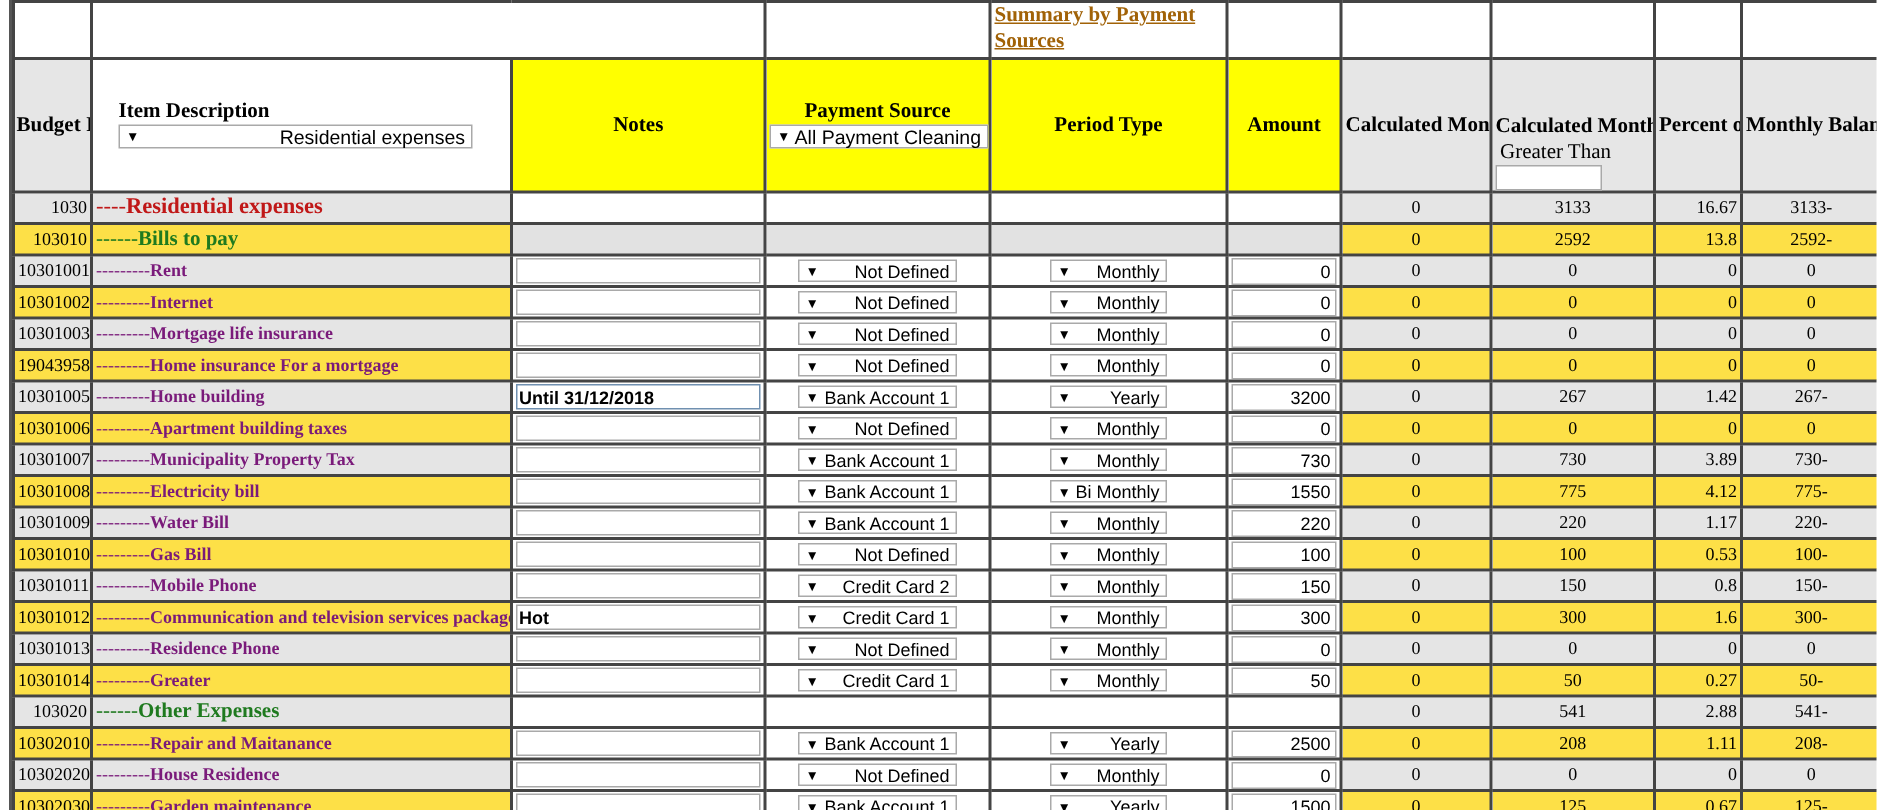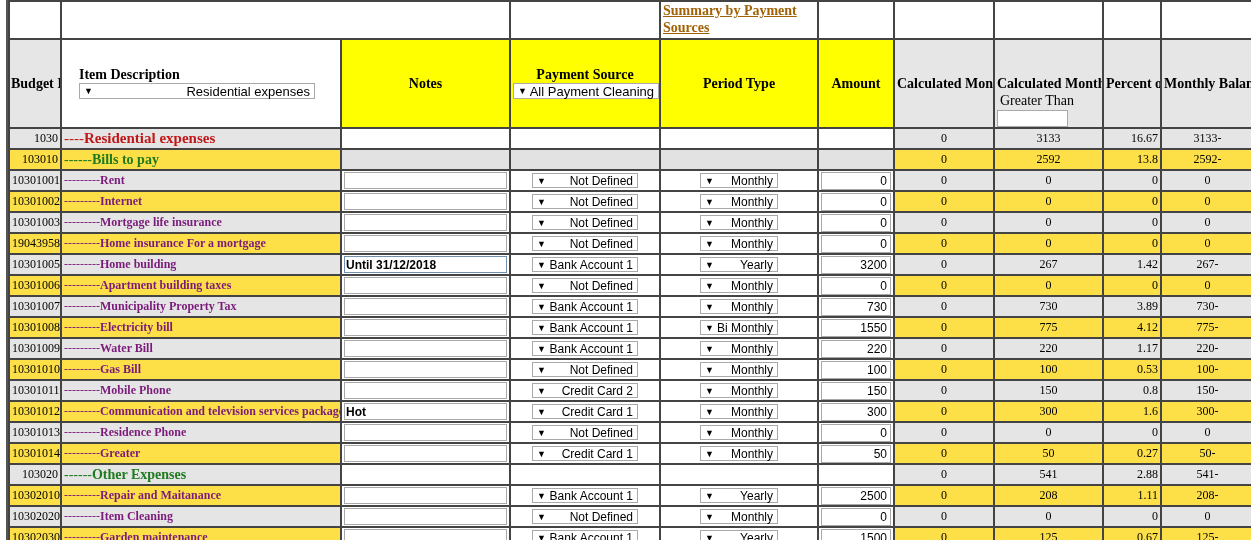--- a/index.html
+++ b/index.html
@@ -368,21 +368,21 @@
     <td class="amt">
           <div class="amt-box">2500</div>
         </td>
     <td class="num stripe">0</td>
     <td class="num stripe">208</td>
     <td class="pct stripe">1.11</td>
     <td class="num stripe">208-</td>
   </tr>
       <tr class="data odd lvl3">
     <td class="code stripe">10302020</td>
-    <td class="desc stripe"><span class="dash">---------</span><span class="label">Item Cleaning</span></td>
+    <td class="desc stripe"><span class="dash">---------</span><span class="label">House Residence</span></td>
     <td class="notes">
           <div class="note-box"></div>
         </td>
     <td class="ps-cell"><span class="fake-select sm ps-select"><span class="arrow">▼</span><span>Not Defined</span></span></td>
     <td class="pt-cell"><span class="fake-select sm pt-select"><span class="arrow">▼</span><span>Monthly</span></span></td>
     <td class="amt">
           <div class="amt-box">0</div>
         </td>
     <td class="num stripe">0</td>
     <td class="num stripe">0</td>

